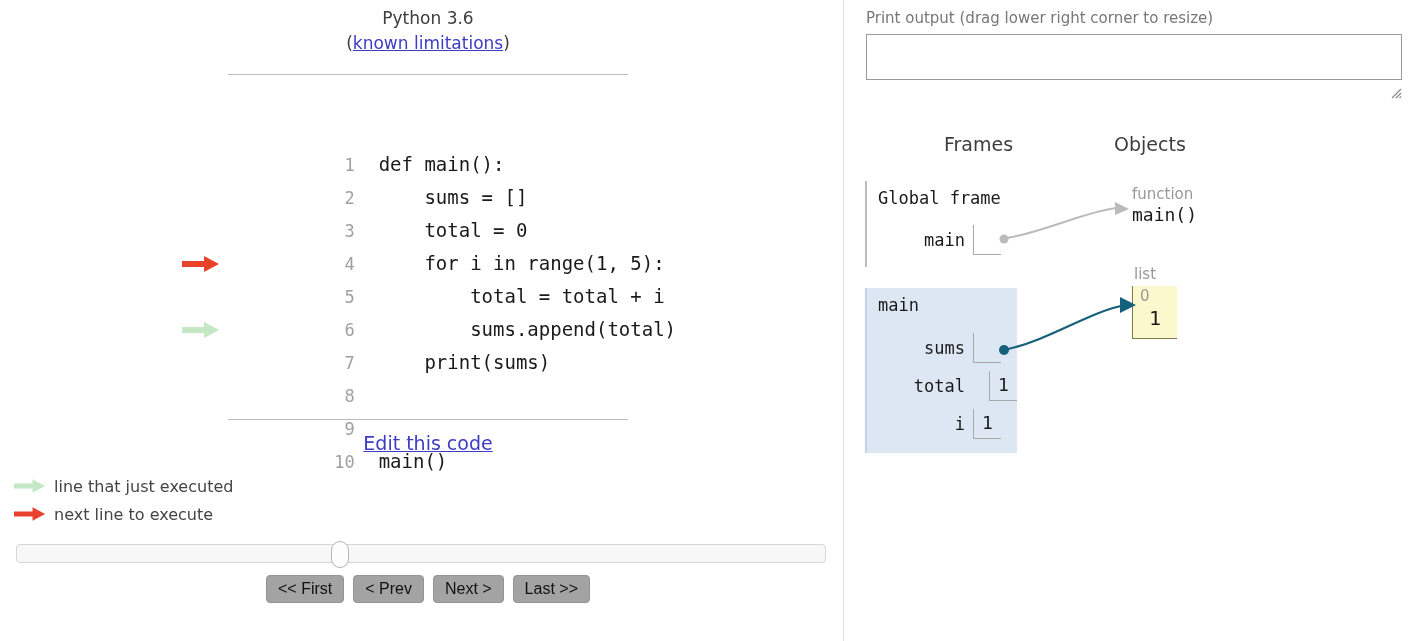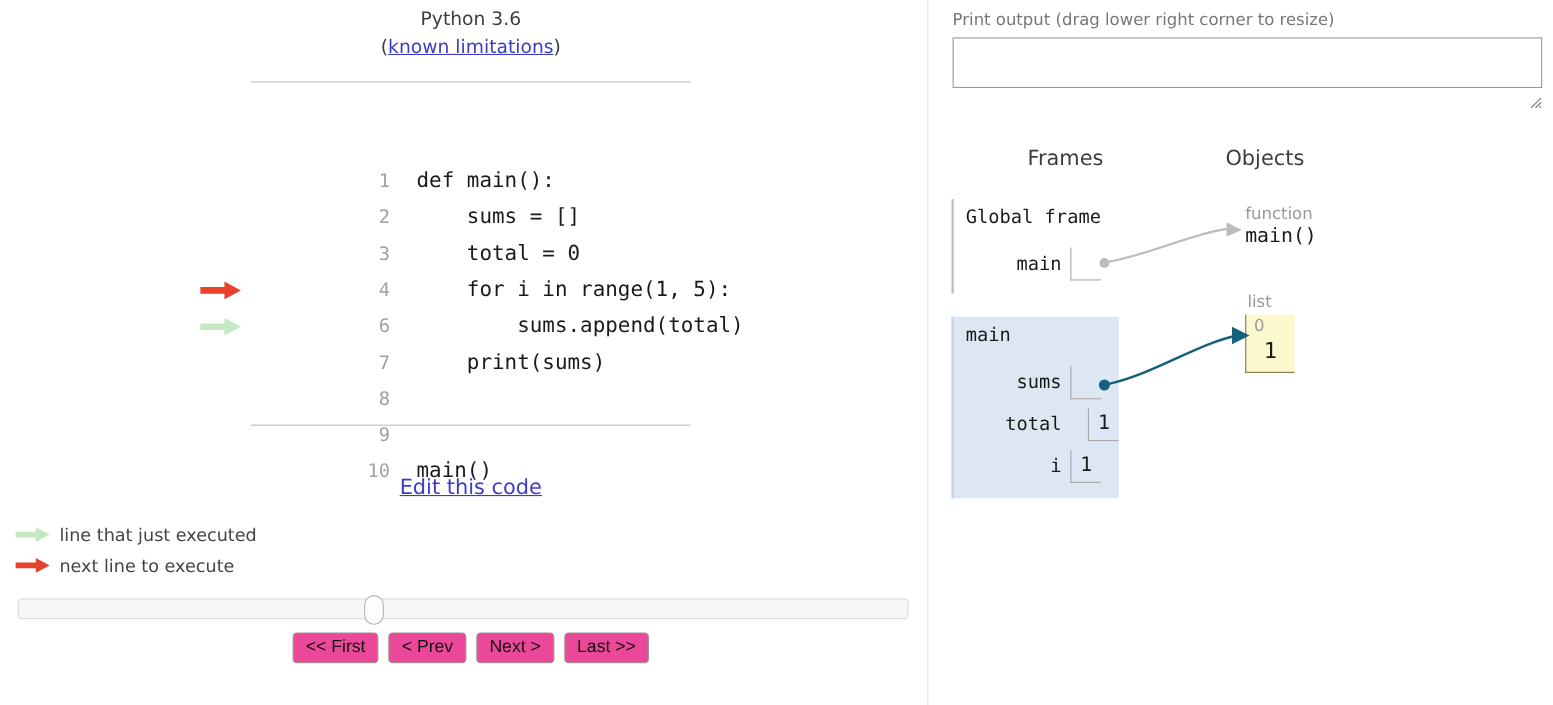--- a/index.html
+++ b/index.html
@@ -147,21 +147,21 @@
     left: 228px; top: 575px;
     width: 400px;
     display: flex;
     justify-content: center;
     gap: 9px;
   }
   #nav-buttons button {
     font-family: "Liberation Sans", sans-serif;
     font-size: 16px;
     color: #111111;
-    background: #ec4899;
+    background: #a3a3a3;
     border: 1px solid #949494;
     border-radius: 4px;
     padding: 4px 11px;
     cursor: pointer;
   }
 
   #step-label {
     position: absolute;
     left: 228px; top: 617px;
     width: 400px;
@@ -196,21 +196,21 @@
     left: 546px; top: 85px;
     width: 12px; height: 12px;
   }
 
   #frames-heading, #objects-heading {
     position: absolute;
     top: 133px;
     font-size: 19px;
     color: #3d3d3d;
   }
-  #frames-heading { left: 90px; }
+  #frames-heading { left: 100px; }
   #objects-heading { left: 270px; }
 
   
   #global-frame {
     position: absolute;
     left: 21px; top: 181px;
     width: 152px; height: 86px;
     border-left: 2px solid #bdbdbd;
     box-sizing: border-box;
   }
@@ -345,20 +345,24 @@
 
     <div class="code-line">
       <div class="arrow-cell">
         <svg class="arrow-svg" width="38" height="16" viewBox="0 0 38 16">
           <path d="M0 5 H22 V0 L37 8 L22 16 V11 H0 Z" fill="#e8412c"></path>
         </svg>
       </div>
       <span class="ln">4</span><span class="ltext">    for i in range(1, 5):</span>
     </div>
 
+    <div class="code-line">
+      <div class="arrow-cell"></div>
+      <span class="ln">5</span><span class="ltext">        total = total + i</span>
+    </div>
 
     <div class="code-line">
       <div class="arrow-cell">
         <svg class="arrow-svg" width="38" height="16" viewBox="0 0 38 16">
           <path d="M0 5 H22 V0 L37 8 L22 16 V11 H0 Z" fill="#c4e8c4"></path>
         </svg>
       </div>
       <span class="ln">6</span><span class="ltext">        sums.append(total)</span>
     </div>
 

